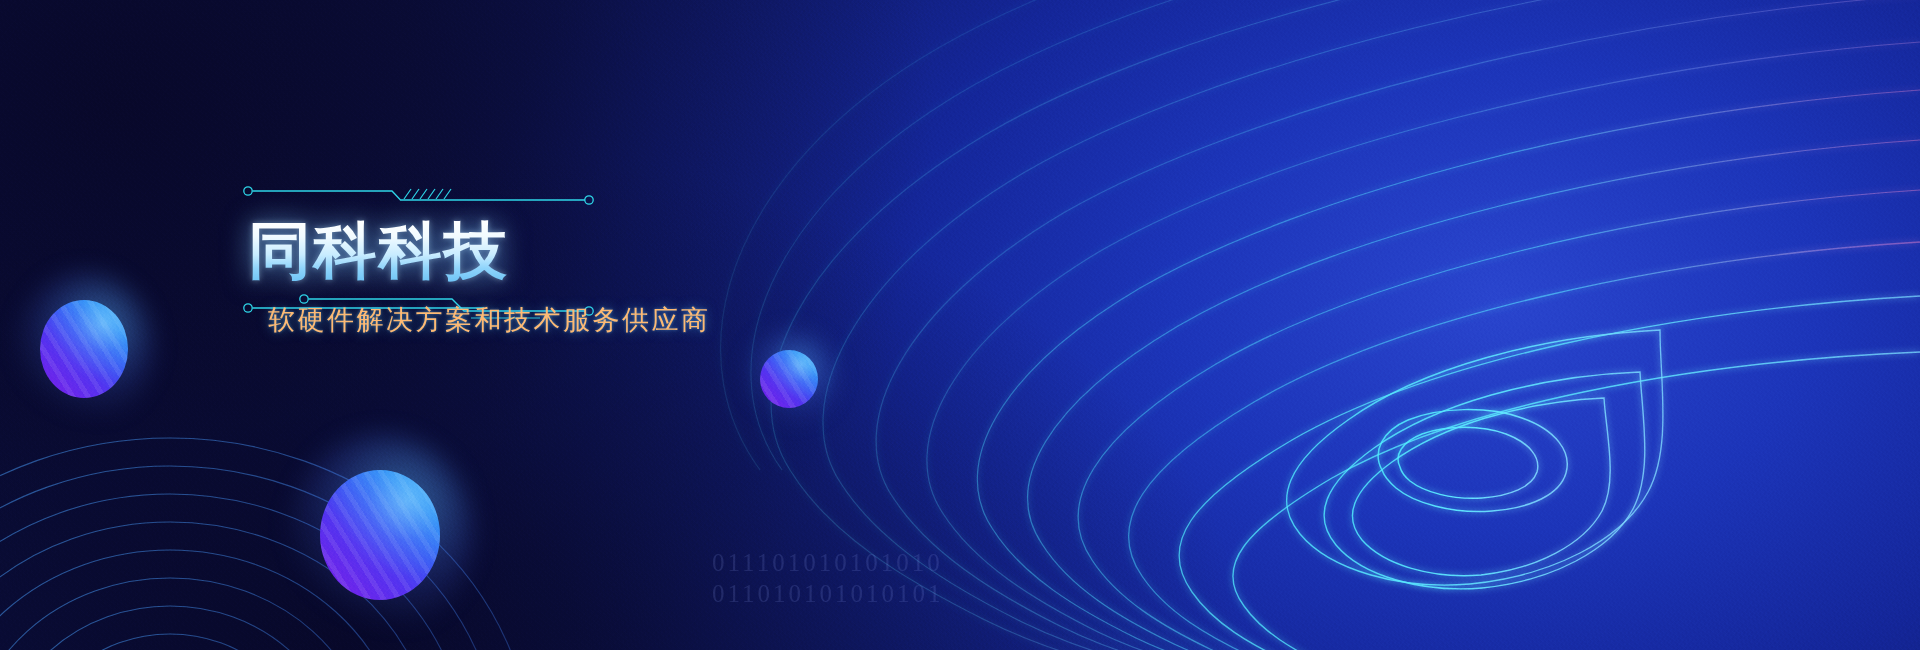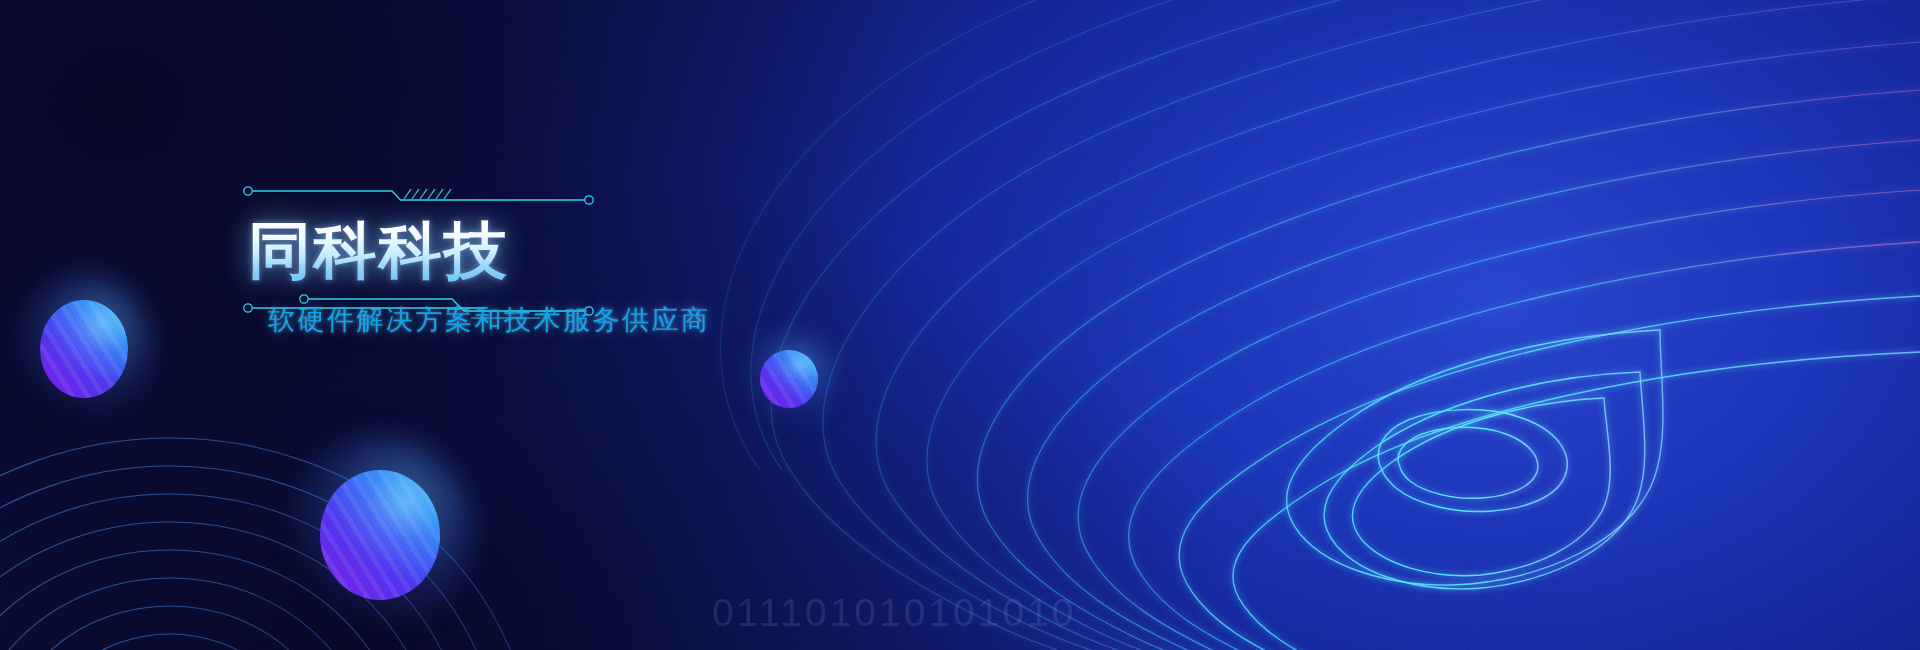--- a/index.html
+++ b/index.html
@@ -50,26 +50,25 @@
 
   .layer { position: absolute; inset: 0; pointer-events: none; }
 
   
   .binary-wrap {
     position: absolute;
     left: 712px;
     top: 548px;
     line-height: 1.22;
     letter-spacing: 3px;
-    font-family: Liberation Sans, sans-serif;
-    font-size: 39px;
+    font-family: Liberation Serif, serif;
+    font-size: 25px;
     color: rgba(150,170,255,0.155);
     white-space: nowrap;
     user-select: none;
-    margin-top: 41px;
   }
 
   
   .sphere {
     position: absolute;
     border-radius: 50%;
   }
   .sphere .core {
     position: absolute;
     inset: 0;
@@ -132,21 +131,21 @@
     transform: scaleX(1.02);
     transform-origin: left center;
   }
 
   .subtitle {
     position: absolute;
     left: 268px;
     top: 302px;
     font-size: 27px;
     letter-spacing: 2.5px;
-    color: #0ea5e9;
+    color: #fdba74;
     white-space: nowrap;
     text-shadow: 0 0 12px rgba(80,190,250,0.55), 0 0 3px rgba(140,220,255,0.45);
     font-family: "DejaVu Sans", "Liberation Sans", sans-serif;
   }
 </style>
 </head>
 <body>
 
 <div id="banner">
 
@@ -222,20 +221,21 @@
       <ellipse cx="170" cy="760" rx="266" ry="238" stroke-width="1.1"></ellipse>
       <ellipse cx="170" cy="760" rx="234" ry="210" stroke-width="1.1"></ellipse>
       <ellipse cx="170" cy="760" rx="202" ry="182" stroke-width="1.1"></ellipse>
       <ellipse cx="170" cy="760" rx="170" ry="154" stroke-width="1.1"></ellipse>
       <ellipse cx="170" cy="760" rx="138" ry="126" stroke-width="1.1"></ellipse>
     </g>
   </svg>
 
   <div class="binary-wrap">
     <div>011101010101010</div>
+    <div>011010101010101</div>
   </div>
 
   <div class="sphere" id="sphere-topleft">
     <div class="glow"></div>
     <div class="core"></div>
     <div class="stripes"></div>
     <div class="hilite"></div>
   </div>
   <div class="sphere" id="sphere-middle">
     <div class="glow"></div>

